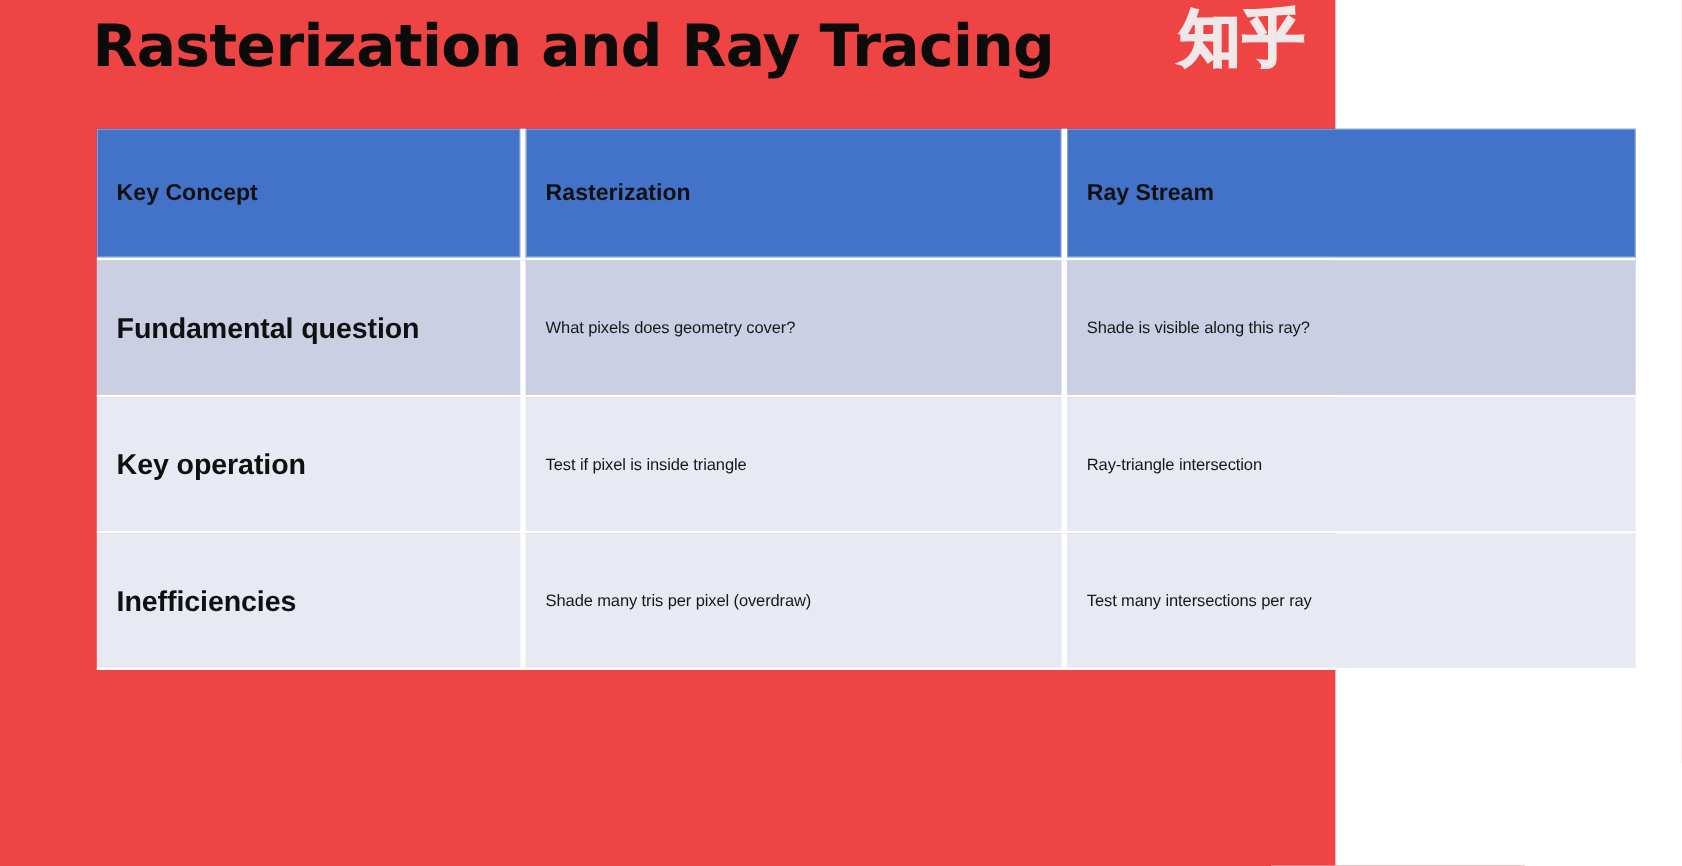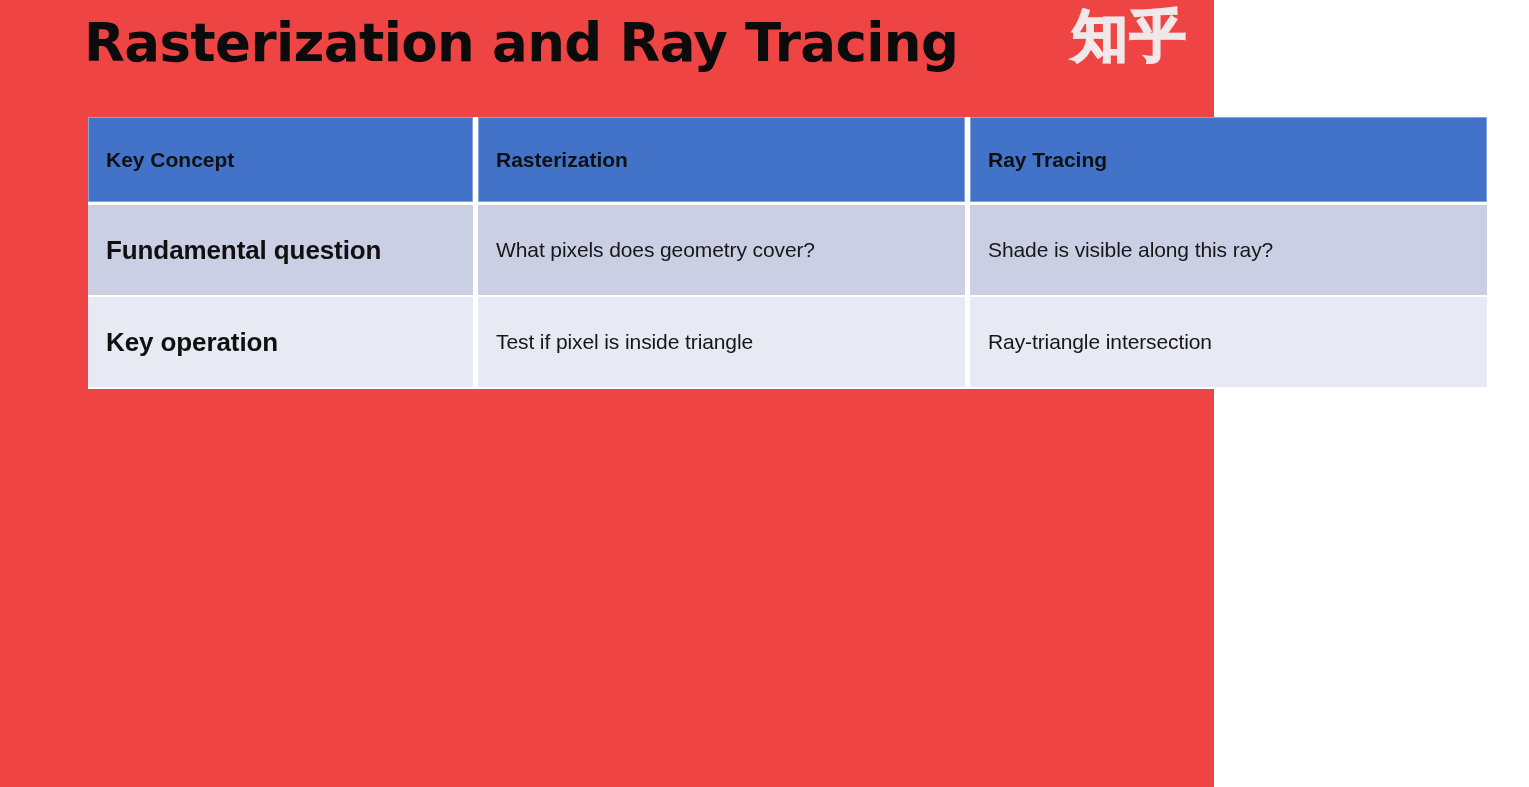--- a/index.html
+++ b/index.html
@@ -65,21 +65,21 @@
     border-spacing: 0;
     table-layout: fixed;
   }
 
   #comparison-table col.c1 { width: 390px; }
   #comparison-table col.c2 { width: 492px; }
   #comparison-table col.c3 { width: 517px; }
 
   #comparison-table th,
   #comparison-table td {
-    padding: 0 18px;
+    padding: 16px 18px;
     height: 90px;
     vertical-align: middle;
     text-align: left;
     border-right: 5px solid #ffffff;
     border-bottom: 2px solid #ffffff;
   }
   #comparison-table th:last-child,
   #comparison-table td:last-child {
     border-right: none;
   }
@@ -99,21 +99,21 @@
   #comparison-table tbody tr.row-dark td { background: #cbcfe3; }
   #comparison-table tbody tr.row-light td { background: #e7e9f3; }
 
   #comparison-table tbody td.col-key {
     font-size: 26px;
     font-weight: 700;
     color: #101010;
     letter-spacing: -0.1px;
   }
   #comparison-table tbody td.col-val {
-    font-size: 21px;
+    font-size: 15px;
     font-weight: 400;
     color: #171717;
     letter-spacing: -0.1px;
   }
 </style>
 </head>
 <body>
 
 <div id="slide">
 
@@ -124,30 +124,35 @@
   <table id="comparison-table">
     <colgroup>
       <col class="c1">
         <col class="c2">
         <col class="c3">
     </colgroup>
     <thead>
       <tr>
         <th>Key Concept</th>
         <th>Rasterization</th>
-        <th>Ray Tracing</th>
+        <th>Ray Stream</th>
       </tr>
     </thead>
     <tbody>
       <tr class="row-dark">
         <td class="col-key">Fundamental question</td>
         <td class="col-val">What pixels does geometry cover?</td>
         <td class="col-val">Shade is visible along this ray?</td>
       </tr>
       <tr class="row-light">
         <td class="col-key">Key operation</td>
         <td class="col-val">Test if pixel is inside triangle</td>
         <td class="col-val">Ray-triangle intersection</td>
       </tr>
+      <tr class="row-light">
+        <td class="col-key">Inefficiencies</td>
+        <td class="col-val">Shade many tris per pixel (overdraw)</td>
+        <td class="col-val">Test many intersections per ray</td>
+      </tr>
     </tbody>
   </table>
 
 </div>
 
 </body></html>

